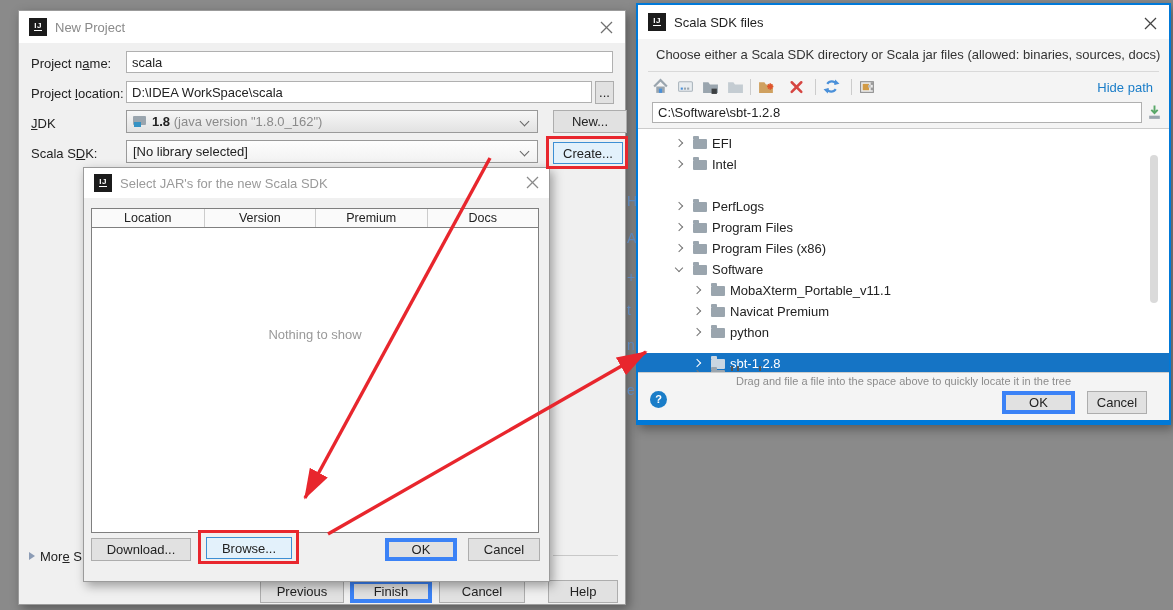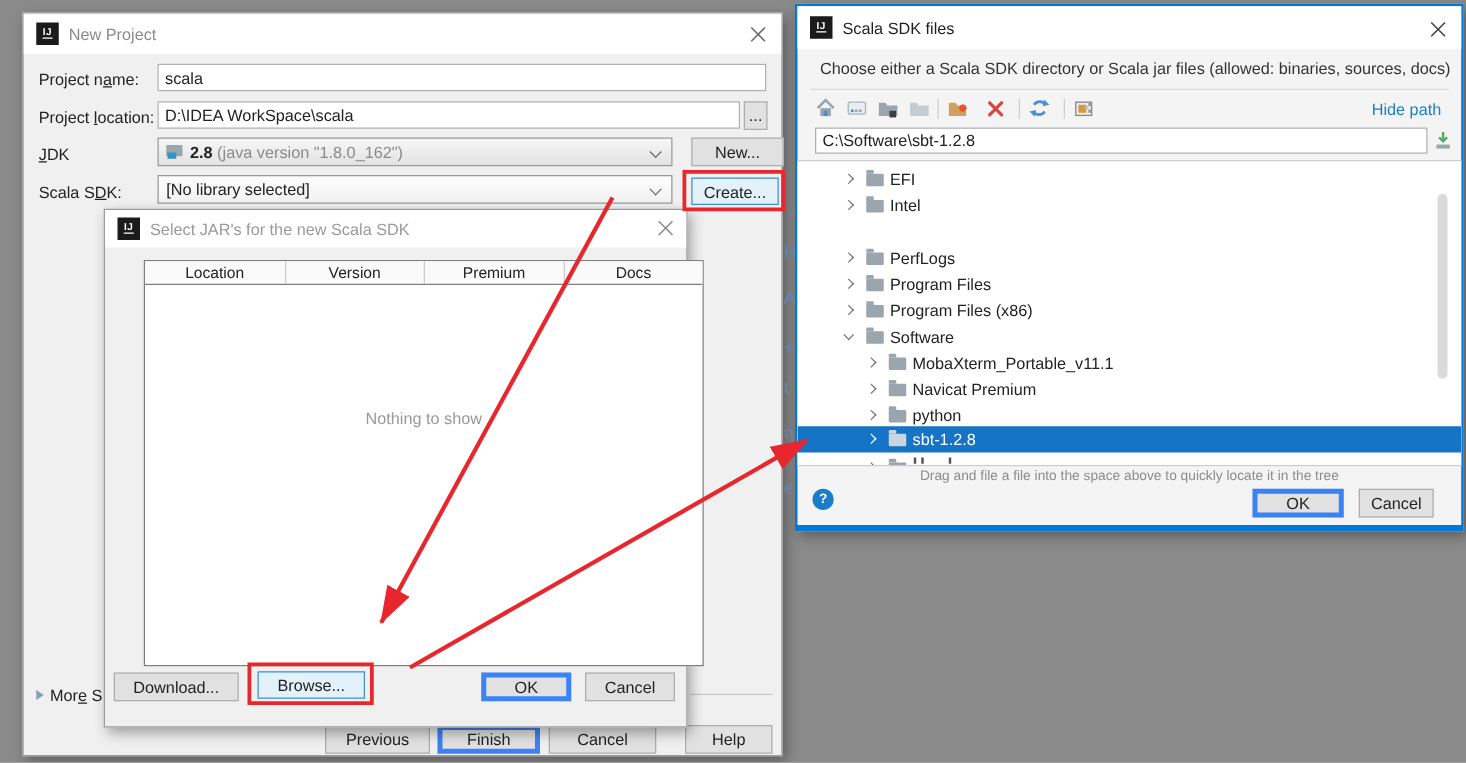--- a/index.html
+++ b/index.html
@@ -115,21 +115,21 @@
     <div class="flabel" style="left:12px; top:75px;"><span>Project </span><span class="mn">l</span><span>ocation:</span></div>
     <input class="tinput" style="left: 107px; top: 70px; width: 466px; height: 22px;" value="D:\IDEA WorkSpace\scala">
     <button class="btn" style="left:576px; top:70px; width:19px; height:23px;">...</button>
 
     <div class="flabel" style="left:12px; top:105px;"><span></span><span class="mn">J</span><span>DK</span></div>
     <div class="combo grad" style="left:107px; top:99px; width:412px; height:23px;">
       <span class="jdk-icon">
           <span class="b1"></span>
           <span class="b2"></span>
         </span>
-      <span style="font-weight:bold;">2.8</span>
+      <span style="font-weight:bold;">1.8</span>
       <span style="color:#8a8a8a; white-space:pre;"> (java version "1.8.0_162")</span>
       <span class="cdown"></span>
     </div>
     <button class="btn" style="left:534px; top:99px; width:74px; height:23px;">New...</button>
 
     <div class="flabel" style="left:12px; top:135px;"><span>Scala S</span><span class="mn">D</span><span>K:</span></div>
     <div class="combo lite" style="left:107px; top:129px; width:412px; height:23px;">
       <span>[No library selected]</span>
       <span class="cdown"></span>
     </div>
@@ -152,21 +152,21 @@
       <div class="closex" style="right:10px; top:8px;">
         <svg width="13" height="13">
             <g stroke="#8a8a8a" stroke-width="1.3">
           <line x1="1" y1="1" x2="12" y2="12"></line>
               <line x1="12" y1="1" x2="1" y2="12"></line>
             </g>
           </svg>
       </div>
     </div>
 
-    <div class="jtable" style="left:7px; top:40px; width:448px; height:325px;margin-left:24px;">
+    <div class="jtable" style="left:7px; top:40px; width:448px; height:325px;">
       <div class="jhead">
         <span>Location</span>
         <span>Version</span>
         <span>Premium</span>
         <span>Docs</span>
       </div>
       <div class="empty-msg">Nothing to show</div>
     </div>
 
     <button class="btn" style="left:7px; top:370px; width:100px; height:23px;">Download...</button>
@@ -308,21 +308,21 @@
       <div class="trow" style="top:172px;">
         <span class="chev r" style="left:56px;"></span>
         <span class="folder" style="left:73px;"></span>
         <span class="tlabel" style="left:92px;">Navicat Premium</span>
       </div>
       <div class="trow" style="top:193px;">
         <span class="chev r" style="left:56px;"></span>
         <span class="folder" style="left:73px;"></span>
         <span class="tlabel" style="left:92px;">python</span>
       </div>
-      <div class="trow sel" style="top:212px;">
+      <div class="trow sel" style="top:224px;">
         <span class="chev r" style="left:56px;"></span>
         <span class="folder" style="left:73px;"></span>
         <span class="tlabel" style="left:92px;">sbt-1.2.8</span>
       </div>
       <div class="trow" style="top:235px;">
         <span class="chev r" style="left:56px;"></span>
         <span class="folder" style="left:73px;"></span>
         <span class="cutmark" style="left:93px;"></span>
         <span class="cutmark" style="left:99px;"></span>
         <span class="cutmark" style="left:121px;"></span>

